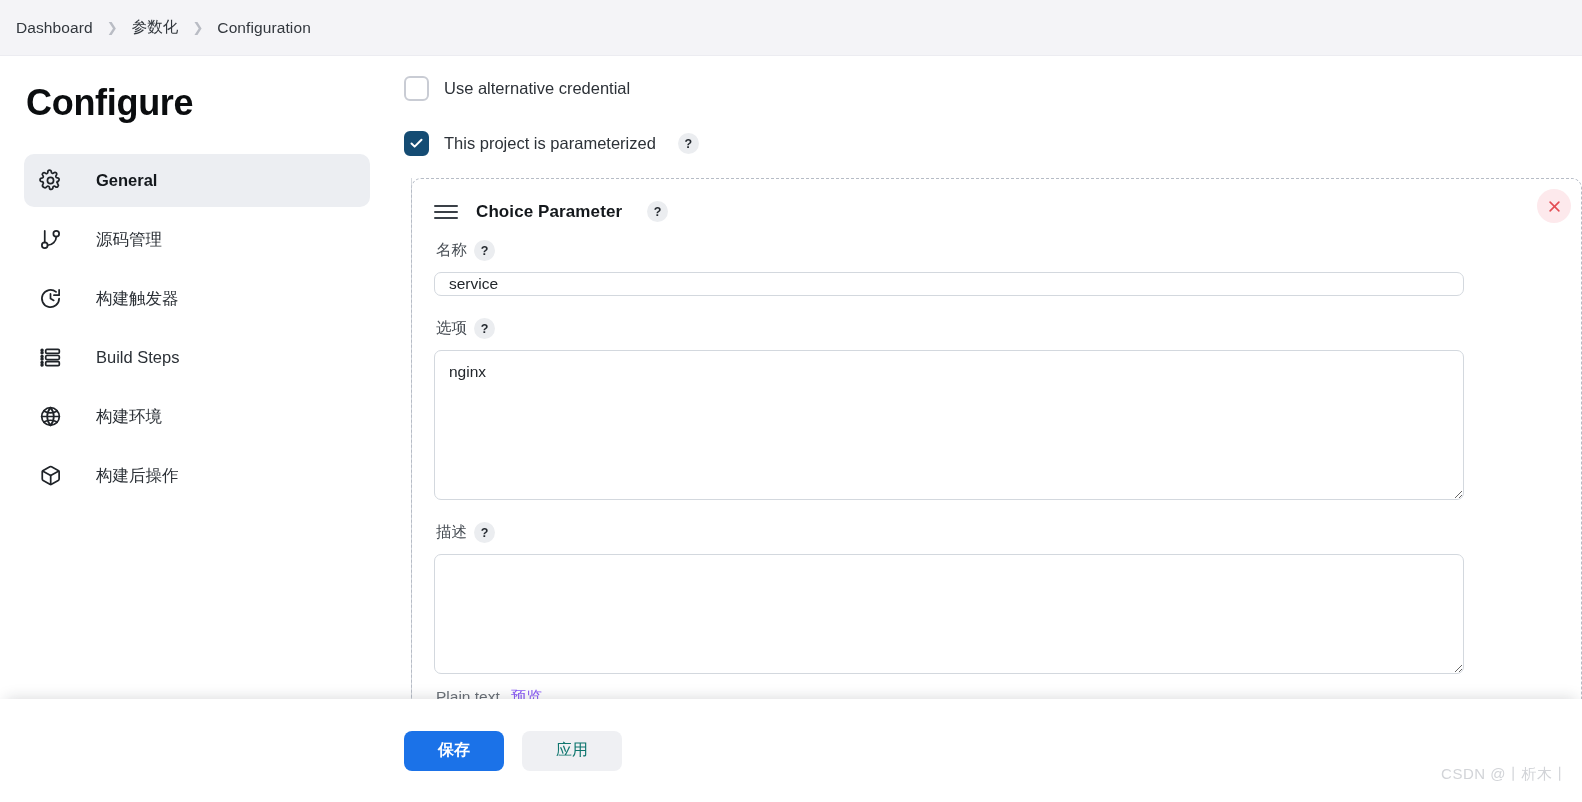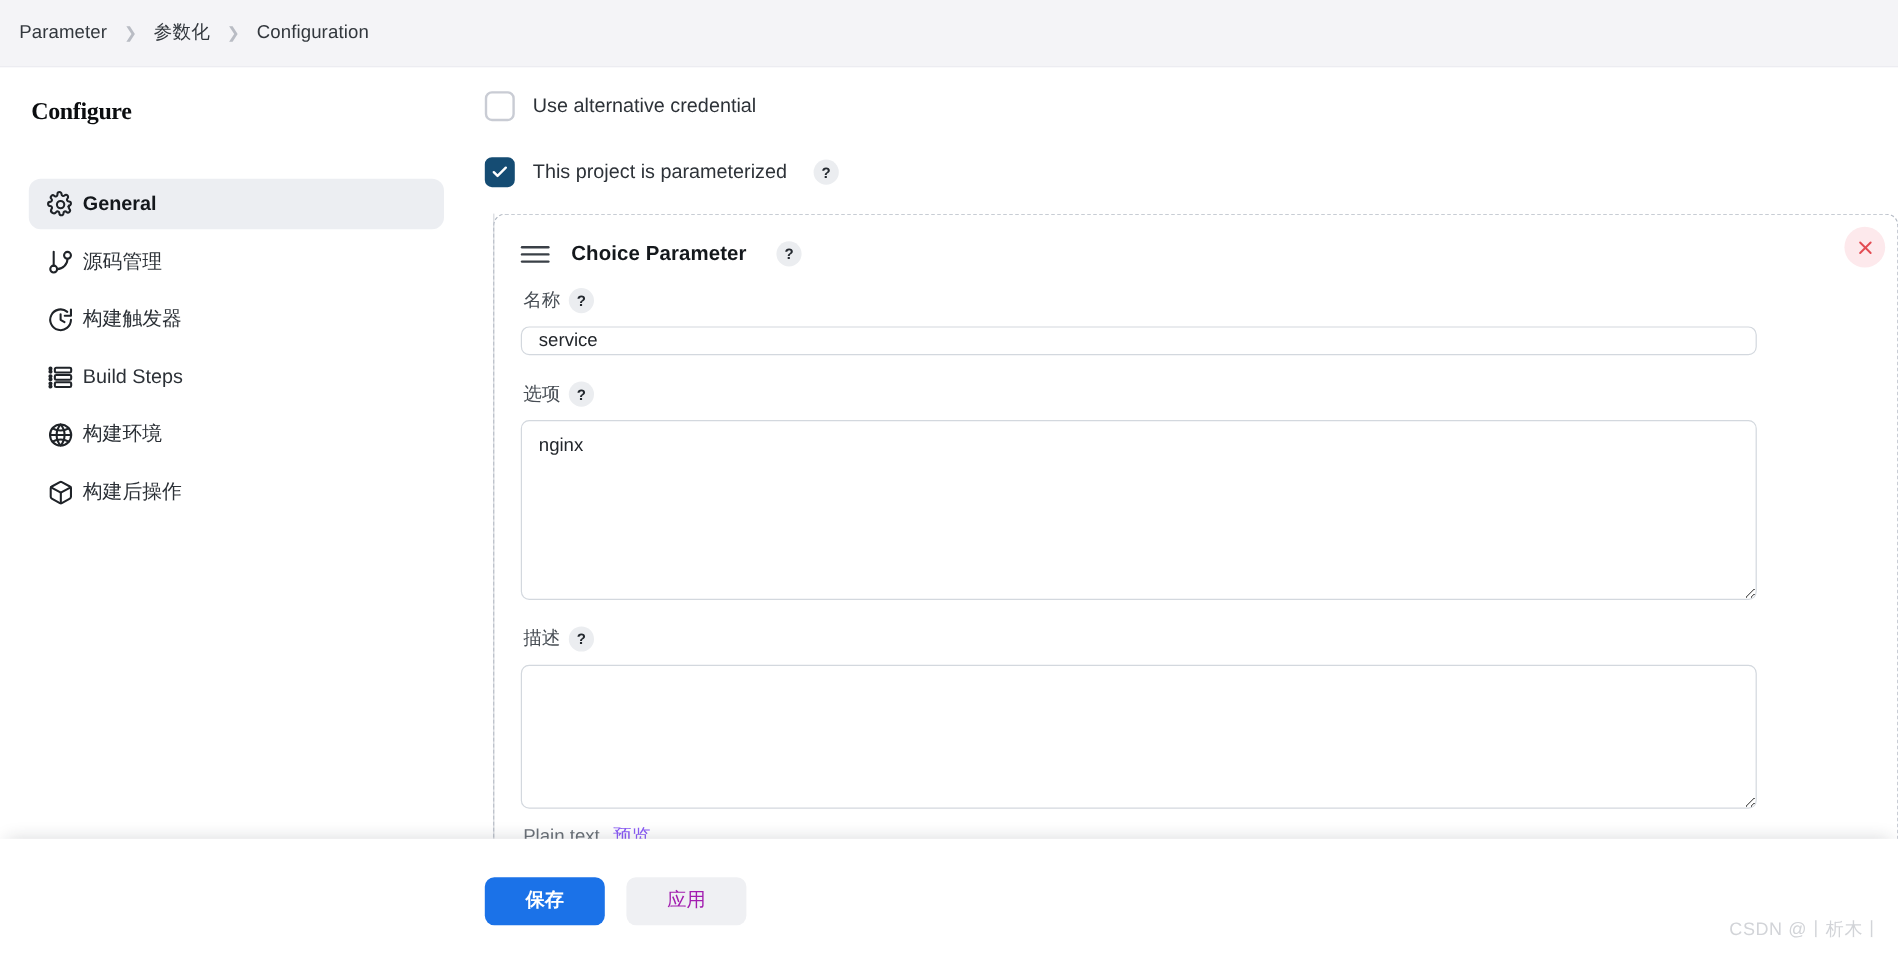--- a/index.html
+++ b/index.html
@@ -39,32 +39,31 @@
     position: relative;
   }
 
   
   .sidebar {
     width: 395px;
     flex: 0 0 395px;
     padding: 26px 25px 0 24px;
   }
   .configure-title {
-    font-size: 20px;
+    font-size: 36px;
     font-weight: bold;
     letter-spacing: -0.3px;
     color: #0b0d0f;
-    margin: 0 0 44px 2px;
-    font-family: Liberation Serif, serif;
+    margin: 0 0 30px 2px;
   }
   .side-item {
     display: flex;
     align-items: center;
-    gap: 6px;
-    height: 42px;
+    gap: 33px;
+    height: 53px;
     padding: 0 14px;
     border-radius: 10px;
     margin-bottom: 6px;
     cursor: pointer;
     font-size: 16.5px;
     color: #2b3036;
   }
   .side-item.active {
     background: #eceef2;
     font-weight: bold;
@@ -261,40 +260,40 @@
     padding: 0 20px;
   }
   .btn-primary {
     background: #1b72e8;
     color: #ffffff;
     font-weight: bold;
     min-width: 100px;
   }
   .btn-secondary {
     background: #eff0f3;
-    color: #a21caf;
+    color: #0f766e;
     min-width: 100px;
   }
 
   .watermark {
     position: absolute;
     right: 14px;
     bottom: 18px;
     font-size: 15px;
     color: #d2d4d8;
     letter-spacing: .5px;
     z-index: 6;
     user-select: none;
   }
 </style>
 </head>
 <body>
 
 <div class="breadcrumb-bar">
-  <span class="crumb link">Parameter</span>
+  <span class="crumb link">Dashboard</span>
   <span class="crumb-sep">❯</span>
   <span class="crumb link">参数化</span>
   <span class="crumb-sep">❯</span>
   <span class="crumb">Configuration</span>
 </div>
 
 <div class="page">
 
   <div class="sidebar">
     <h1 class="configure-title">Configure</h1>

